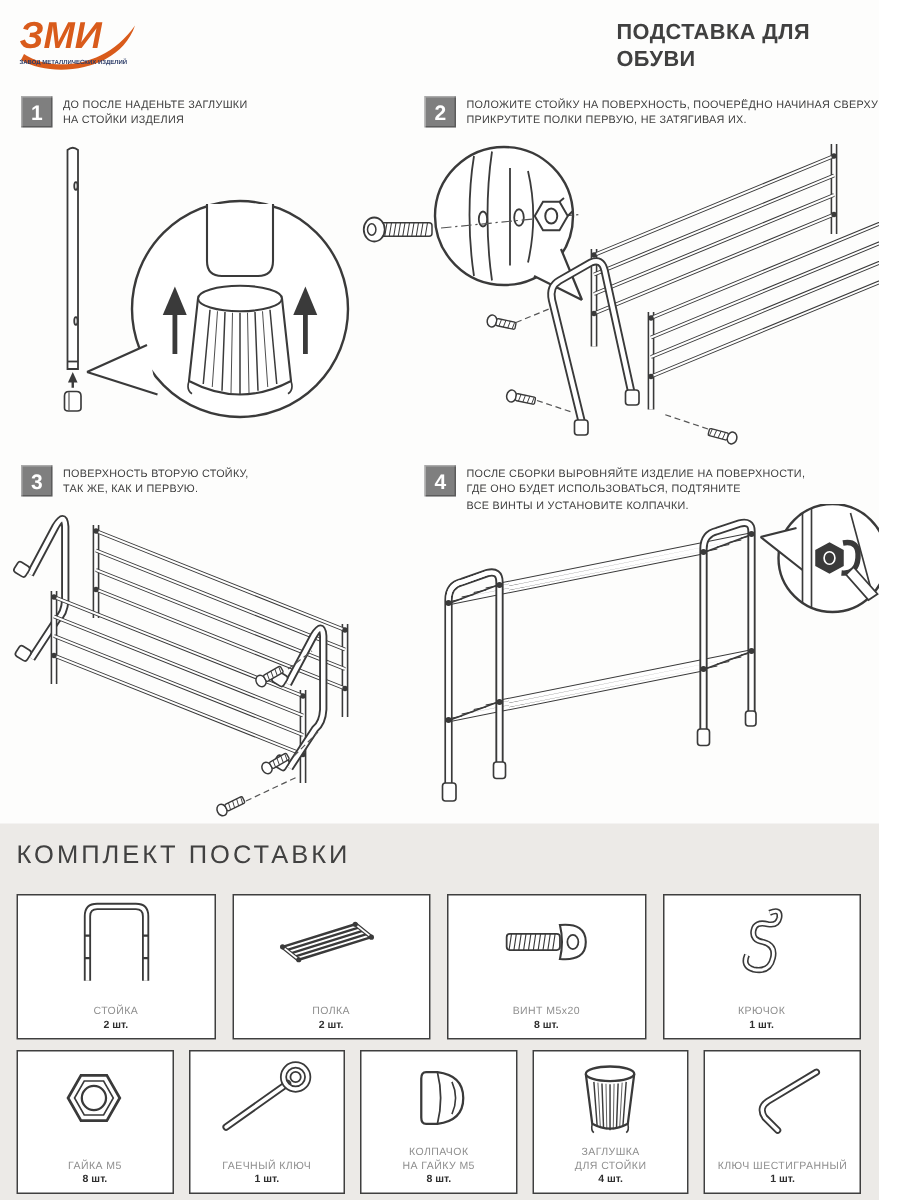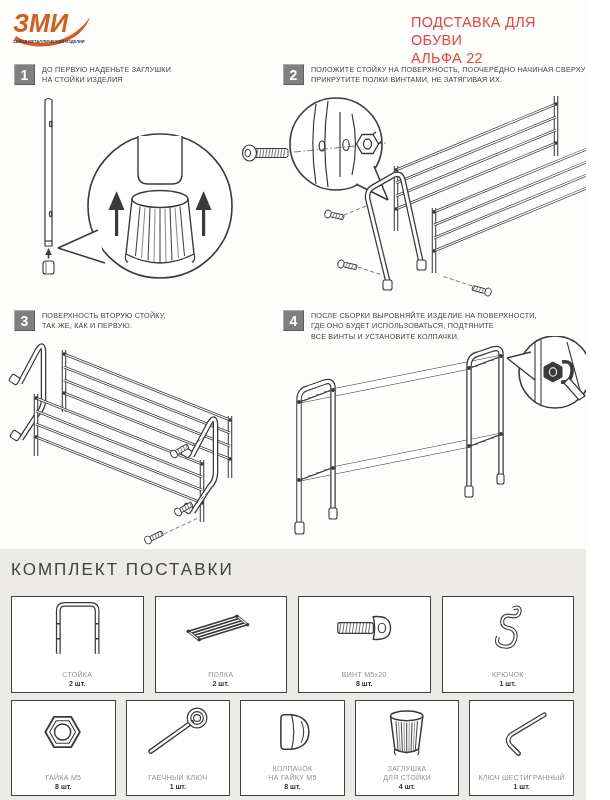--- a/index.html
+++ b/index.html
@@ -1,21 +1,21 @@
 <!DOCTYPE html>
 <html><head>
 <meta charset="utf-8">
 <style>
   html,body{margin:0;padding:0;background:#ffffff;}
   .page{position:relative;width:586px;height:800px;background:#fdfdfc;overflow:hidden;
         font-family:"Liberation Sans",sans-serif;color:#3f3f3f;}
   
   .logo{position:absolute;left:10px;top:5px;width:92px;height:46px;}
   .title{position:absolute;left:102px;top:6px;font-size:38px;font-weight:800;letter-spacing:-1px;color:#8d8d8d;white-space:nowrap;}
-  .product{position:absolute;left:411px;top:13px;font-size:14.5px;font-weight:400;color:#ef4444;line-height:1.25;letter-spacing:.3px;}
+  .product{position:absolute;left:411px;top:13px;font-size:14.5px;font-weight:700;color:#404040;line-height:1.25;letter-spacing:.3px;}
   
   .step-head{position:absolute;display:flex;align-items:flex-start;}
   .badge{width:21px;height:21px;background:#7f7f7f;color:#fff;font-size:14px;font-weight:bold;
          display:flex;align-items:center;justify-content:center;flex:0 0 auto;
          box-shadow:inset 1px 1px 0 rgba(255,255,255,.35), inset -1px -1px 0 rgba(0,0,0,.28);}
   .step-text{margin-left:7px;font-size:7.2px;line-height:1.45;letter-spacing:.2px;color:#3d3d3d;
              white-space:pre-line;padding-top:1px;}
   .illus{position:absolute;}
   .illus svg{display:block;width:100%;height:100%;}
   
@@ -40,32 +40,31 @@
   <div class="logo">
     <svg viewBox="0 0 92 46">
       <path d="M6,31 C24,43 60,41 80,12 C70,42 26,48 4,35 Z" fill="#D95B1B"></path>
       <path d="M8,29 C26,39 58,37 74,16 C64,38 28,42 7,32 Z" fill="#ffffff" opacity="0.25"></path>
       <text x="3" y="27" font-size="25" font-weight="bold" font-style="italic" fill="#D95B1B">ЗМИ</text>
       <text x="3" y="37.5" font-size="4" font-weight="bold" fill="#2A3A66">ЗАВОД МЕТАЛЛИЧЕСКИХ ИЗДЕЛИЙ</text>
     </svg>
   </div>
   <div class="product">
     <div>ПОДСТАВКА ДЛЯ ОБУВИ</div>
-    <div>АЛЬФА 22</div>
   </div>
 
   <div class="step-head" style="left:14px;top:64px;">
     <div class="badge">1</div>
-    <div class="step-text" style="width:170px">ДО ПЕРВУЮ НАДЕНЬТЕ ЗАГЛУШКИ
+    <div class="step-text" style="width:170px">ДО ПОСЛЕ НАДЕНЬТЕ ЗАГЛУШКИ
 НА СТОЙКИ ИЗДЕЛИЯ</div>
   </div>
   <div class="step-head" style="left:283px;top:64px;">
     <div class="badge">2</div>
     <div class="step-text" style="width:298px">ПОЛОЖИТЕ СТОЙКУ НА ПОВЕРХНОСТЬ, ПООЧЕРЁДНО НАЧИНАЯ СВЕРХУ
-ПРИКРУТИТЕ ПОЛКИ ВИНТАМИ, НЕ ЗАТЯГИВАЯ ИХ.</div>
+ПРИКРУТИТЕ ПОЛКИ ПЕРВУЮ, НЕ ЗАТЯГИВАЯ ИХ.</div>
   </div>
   <div class="step-head" style="left:14px;top:310px;">
     <div class="badge">3</div>
     <div class="step-text" style="width:170px">ПОВЕРХНОСТЬ ВТОРУЮ СТОЙКУ,
 ТАК ЖЕ, КАК И ПЕРВУЮ.</div>
   </div>
   <div class="step-head" style="left:283px;top:310px;">
     <div class="badge">4</div>
     <div class="step-text" style="width:300px">ПОСЛЕ СБОРКИ ВЫРОВНЯЙТЕ ИЗДЕЛИЕ НА ПОВЕРХНОСТИ,
 ГДЕ ОНО БУДЕТ ИСПОЛЬЗОВАТЬСЯ, ПОДТЯНИТЕ

